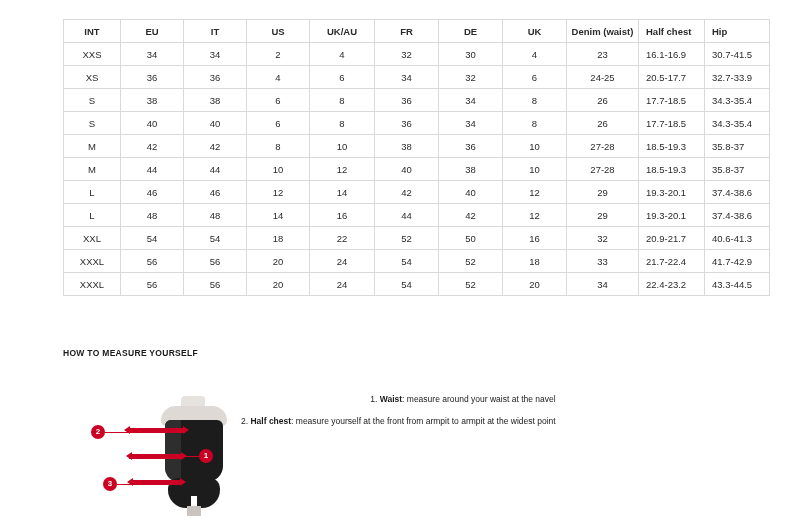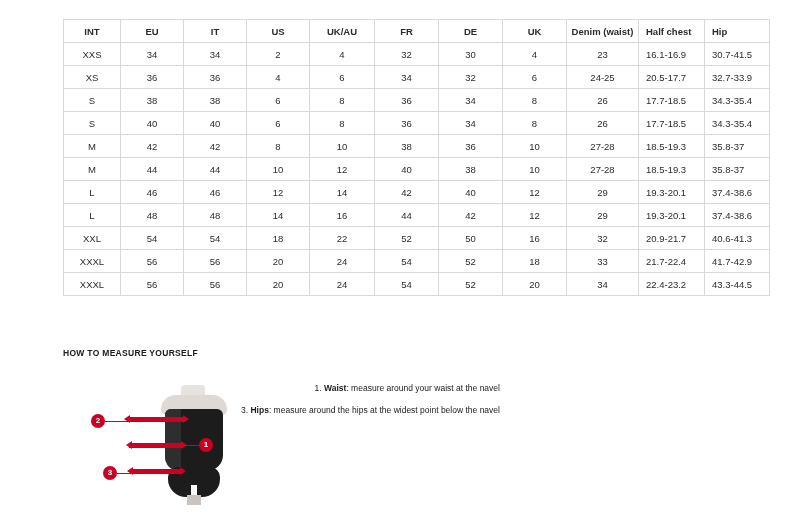--- a/index.html
+++ b/index.html
@@ -61,21 +61,21 @@
     position: absolute;
     left: 63px;
     top: 348px;
     width: 700px;
   }
   .measure-title {
     font-size: 8.5px;
     font-weight: bold;
     letter-spacing: 0.3px;
     color: #1a1a1a;
-    margin-bottom: 13px;
+    margin-bottom: 24px;
   }
   .measure-body {
     display: flex;
     align-items: flex-start;
   }
   .figure-box {
     position: relative;
     width: 130px;
     height: 125px;
     margin-left: 28px;
@@ -425,19 +425,19 @@
       <div class="marker m2">2</div>
       <div class="marker m3">3</div>
     </div>
 
     <div class="instructions">
       <div class="instruction">
         <span>1.</span>
         <b>Waist</b><span>: measure around your waist at the navel</span>
       </div>
       <div class="instruction">
-        <span>3.</span>
-        <b>Hips</b><span>: measure around the hips at the widest point below the navel</span>
+        <span>2.</span>
+        <b>Half chest</b><span>: measure yourself at the front from armpit to armpit at the widest point</span>
       </div>
     </div>
 
   </div>
 </div>
 
 </body></html>

